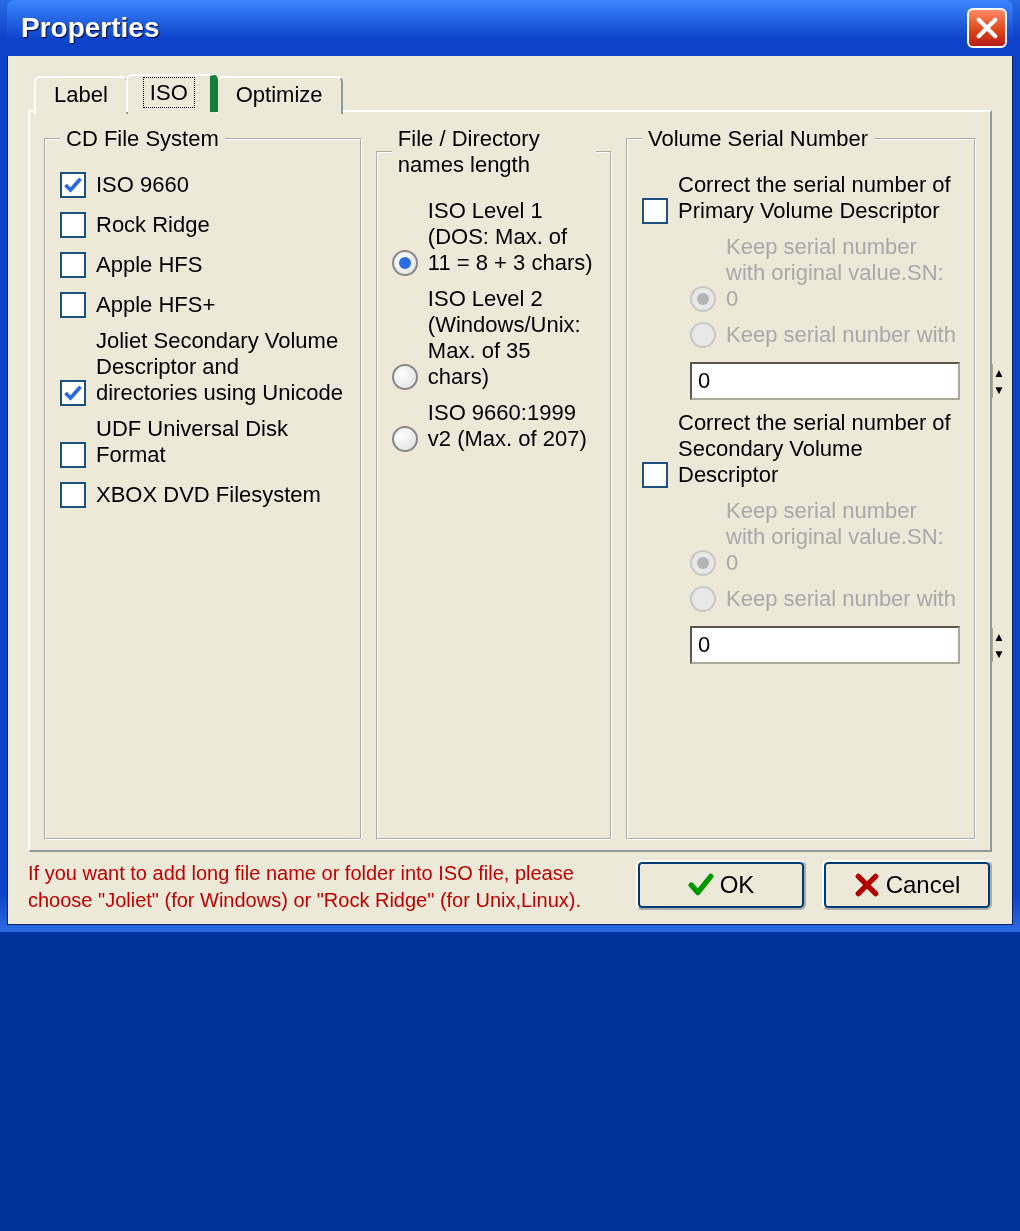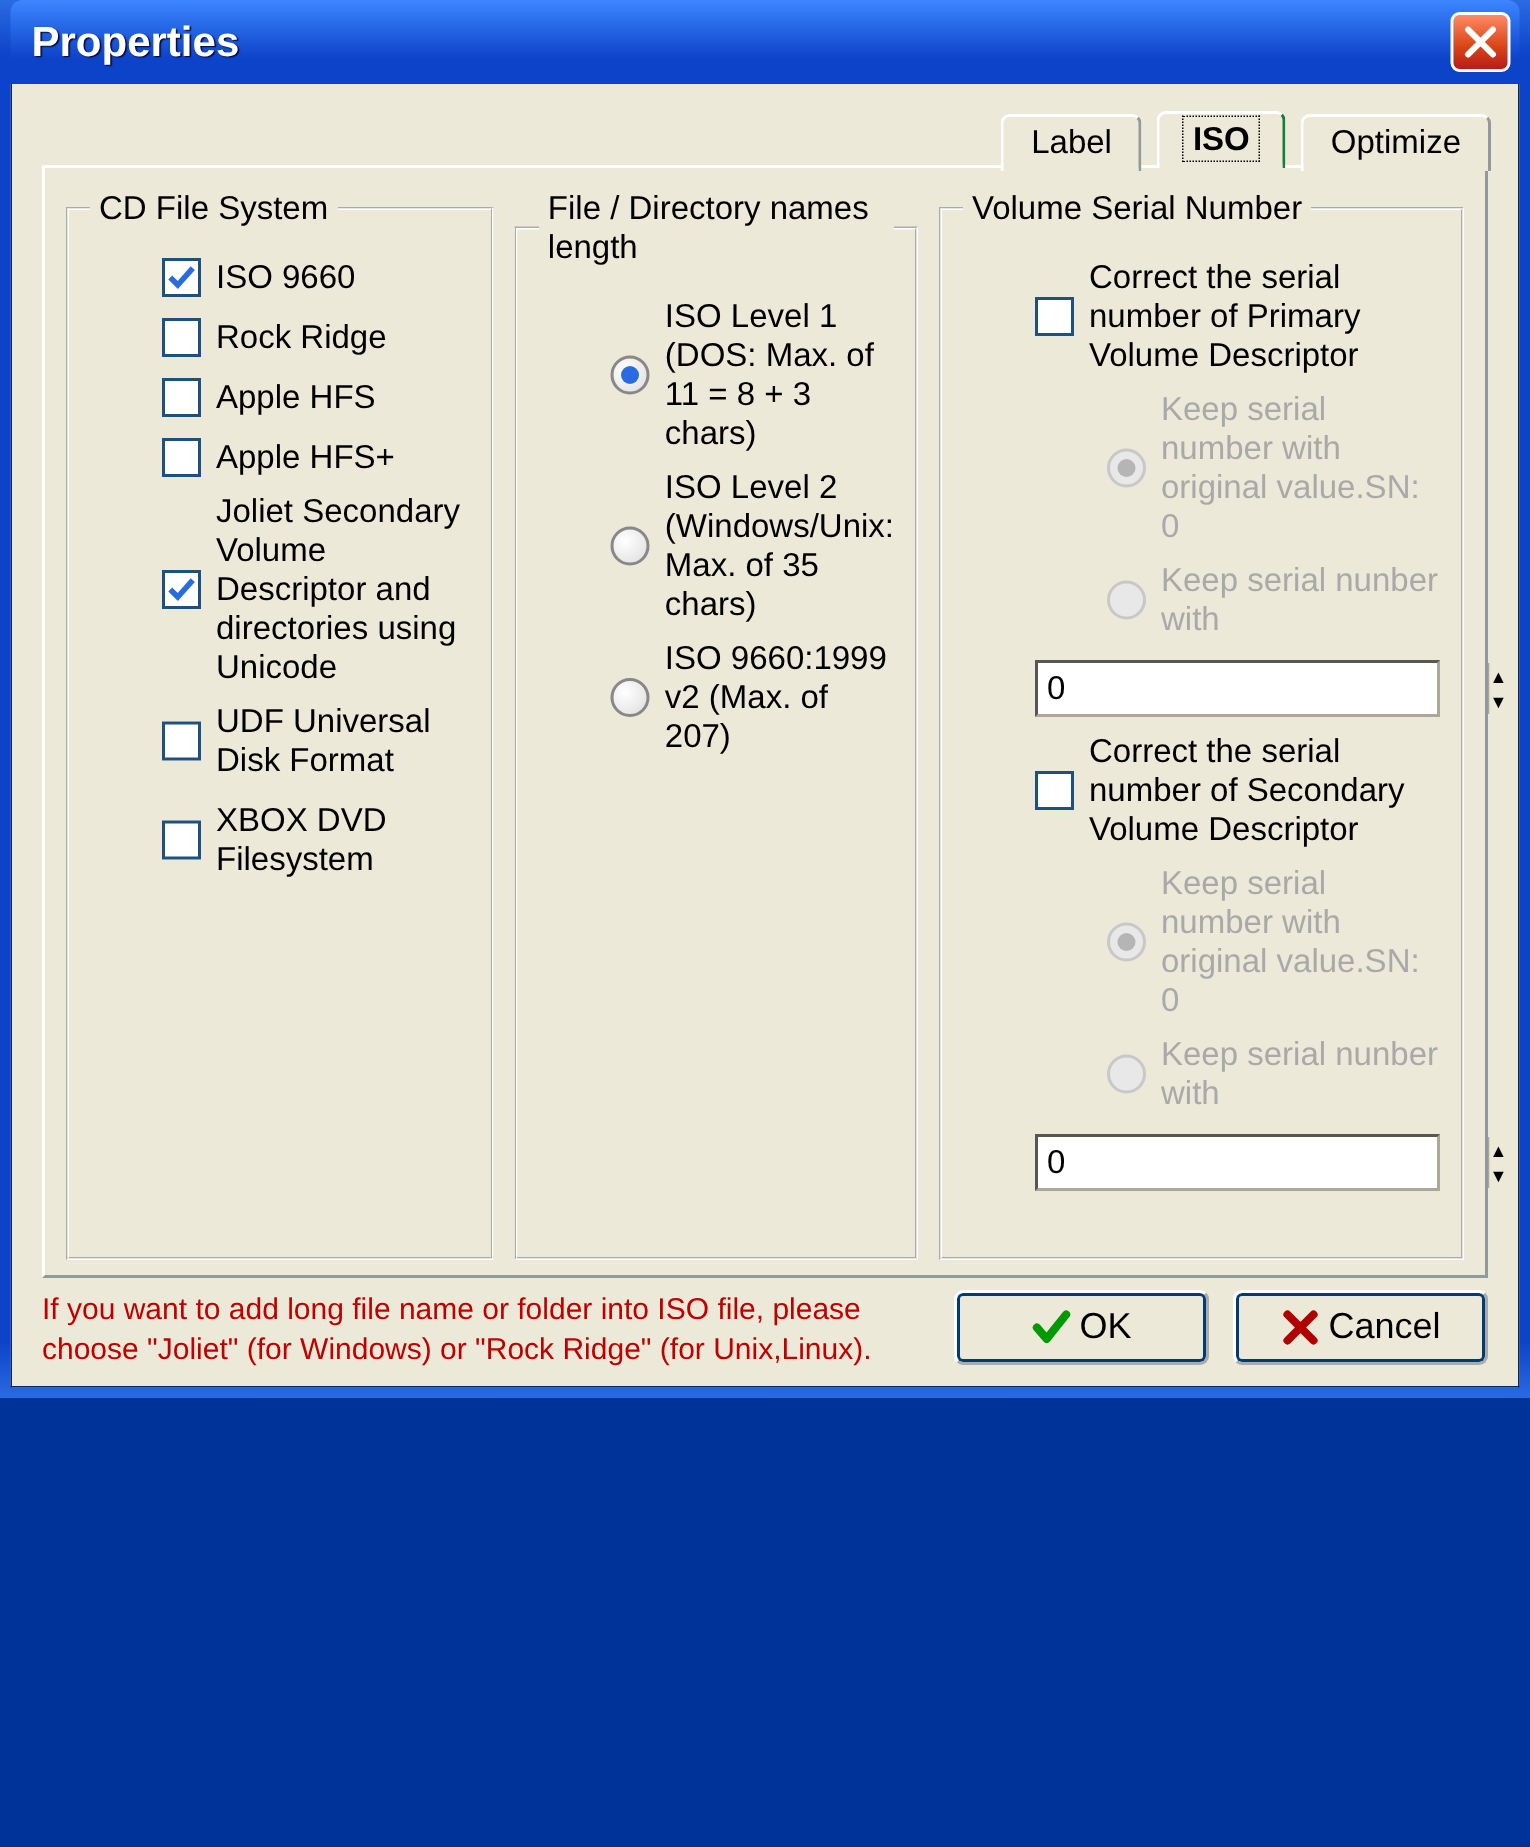--- a/index.html
+++ b/index.html
@@ -48,46 +48,44 @@
     background: #ece9d8;
     border: 1px solid #0a246a;
     border-top: none;
     padding: 18px 20px 10px 20px;
     display: flex;
     flex-direction: column;
     position: relative;
   }
   .tabs {
     display: flex;
-    gap: 12px;
+    gap: 0;
     position: relative;
     z-index: 2;
     margin-left: 6px;
-    justify-content: flex-end;
   }
   .tab {
     padding: 4px 18px 6px 18px;
     background: #ece9d8;
     border: 2px solid #fff;
     border-right-color:#919b9c;
     border-bottom: none;
     border-radius: 6px 6px 0 0;
     margin-right: -2px;
     position: relative;
     top: 2px;
     font-size: 22px;
   }
   .tab.active {
     border-top: 2px solid #fff;
     border-left: 2px solid #fff;
-    border-right: 2px solid #15803d;
+    border-right: 8px solid #15803d;
     background: #ece9d8;
     top: 0px;
     z-index: 3;
-    font-weight: bold;
   }
   .tab.active span {
     outline: 1px dotted #000;
     outline-offset: 2px;
     padding: 0 4px;
   }
   .tab-panel {
     border: 2px solid #fff;
     border-right-color:#919b9c;
     border-bottom-color:#919b9c;
@@ -111,23 +109,22 @@
   }
   .row {
     display: flex;
     align-items: center;
     gap: 14px;
     margin: 10px 0;
     flex-wrap: wrap;
   }
   .chk, .rad {
     display: inline-flex;
-    align-items: center;
+    align-items: flex-end;
     gap: 10px;
-    margin-left: 48px;
   }
   .checkbox {
     width: 26px; height: 26px;
     border: 2px solid #1c5180;
     background: #fff;
     display:flex; align-items:center; justify-content:center;
     flex-shrink:0;
   }
   .checkbox svg { width: 20px; height: 20px; display:none; }
   .checkbox.checked svg { display:block; }

